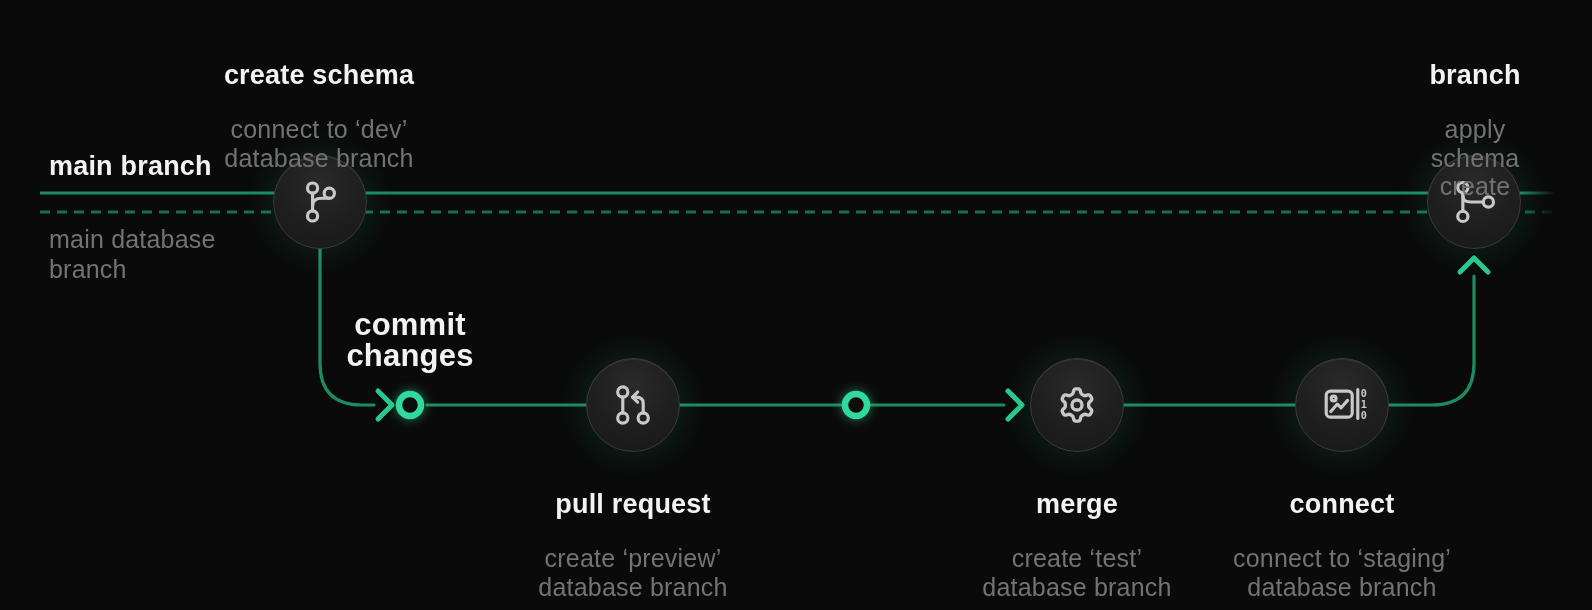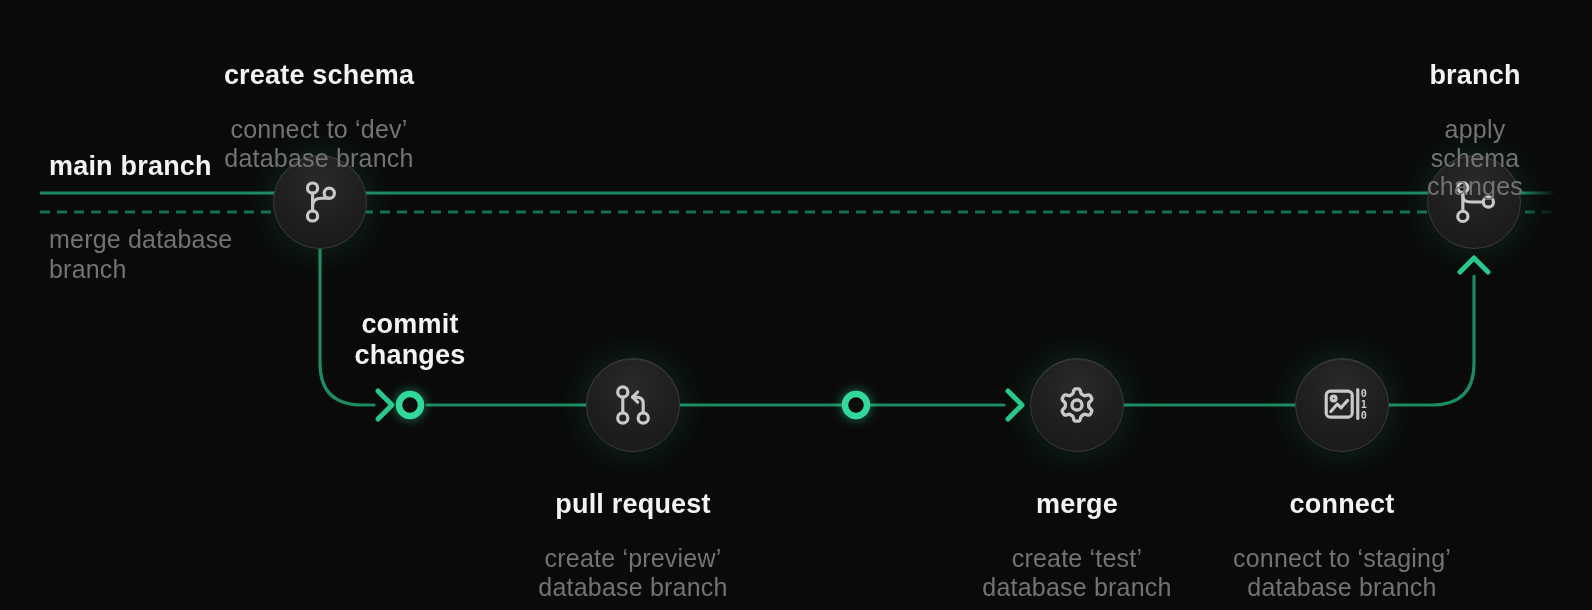--- a/index.html
+++ b/index.html
@@ -27,21 +27,21 @@
   .lane-label{position:absolute;text-align:left;white-space:pre-line;margin-left:9px;}
   .title{
     font-size:27px;font-weight:bold;color:#f3f3f3;
     line-height:32px;letter-spacing:0.2px;
   }
   .subtitle{
     font-size:25px;font-weight:normal;color:#737373;
     line-height:28.5px;margin-top:6px;letter-spacing:0.2px;
   }
   .mid-title{
-    font-size:27px;font-weight:bold;color:#f3f3f3;
+    font-size:31px;font-weight:bold;color:#f3f3f3;
     line-height:31px;letter-spacing:0.2px;
   }
   .digit{
     font-family:"DejaVu Sans Mono", monospace;
     font-size:11px;font-weight:bold;fill:#c9c9c9;
   }
 </style>
 </head>
 <body>
 
@@ -138,33 +138,33 @@
         <circle cx="16" cy="12.5" r="5.5"></circle>
         <circle cx="16" cy="43.5" r="5.5"></circle>
         <circle cx="43.5" cy="28" r="5.5"></circle>
         <path d="M16 18 V38"></path>
         <path d="M16 21 C16 27 19.5 28 25 28 H37.5"></path>
       </g>
     </svg>
   </div>
 
   <div class="lane-label title" style="left:40px;top:150px;">main branch</div>
-  <div class="lane-label subtitle" style="left:40px;top:224px;margin-top:0;line-height:30px;">merge database
+  <div class="lane-label subtitle" style="left:40px;top:224px;margin-top:0;line-height:30px;">main database
 branch</div>
 
   <div class="label" style="left:319px;top:41px;">
     <div class="title">create schema</div>
     <div class="subtitle">connect to ‘dev’
 database branch</div>
   </div>
 
   <div class="label" style="left:1475px;top:41px;">
     <div class="title">branch</div>
     <div class="subtitle">apply schema
-changes</div>
+create</div>
   </div>
 
   <div class="label mid-title" style="left:410px;top:309px;">commit
 changes</div>
 
 
   <div class="label" style="left:633px;top:470px;">
     <div class="title">pull request</div>
     <div class="subtitle">create ‘preview’
 database branch</div>

